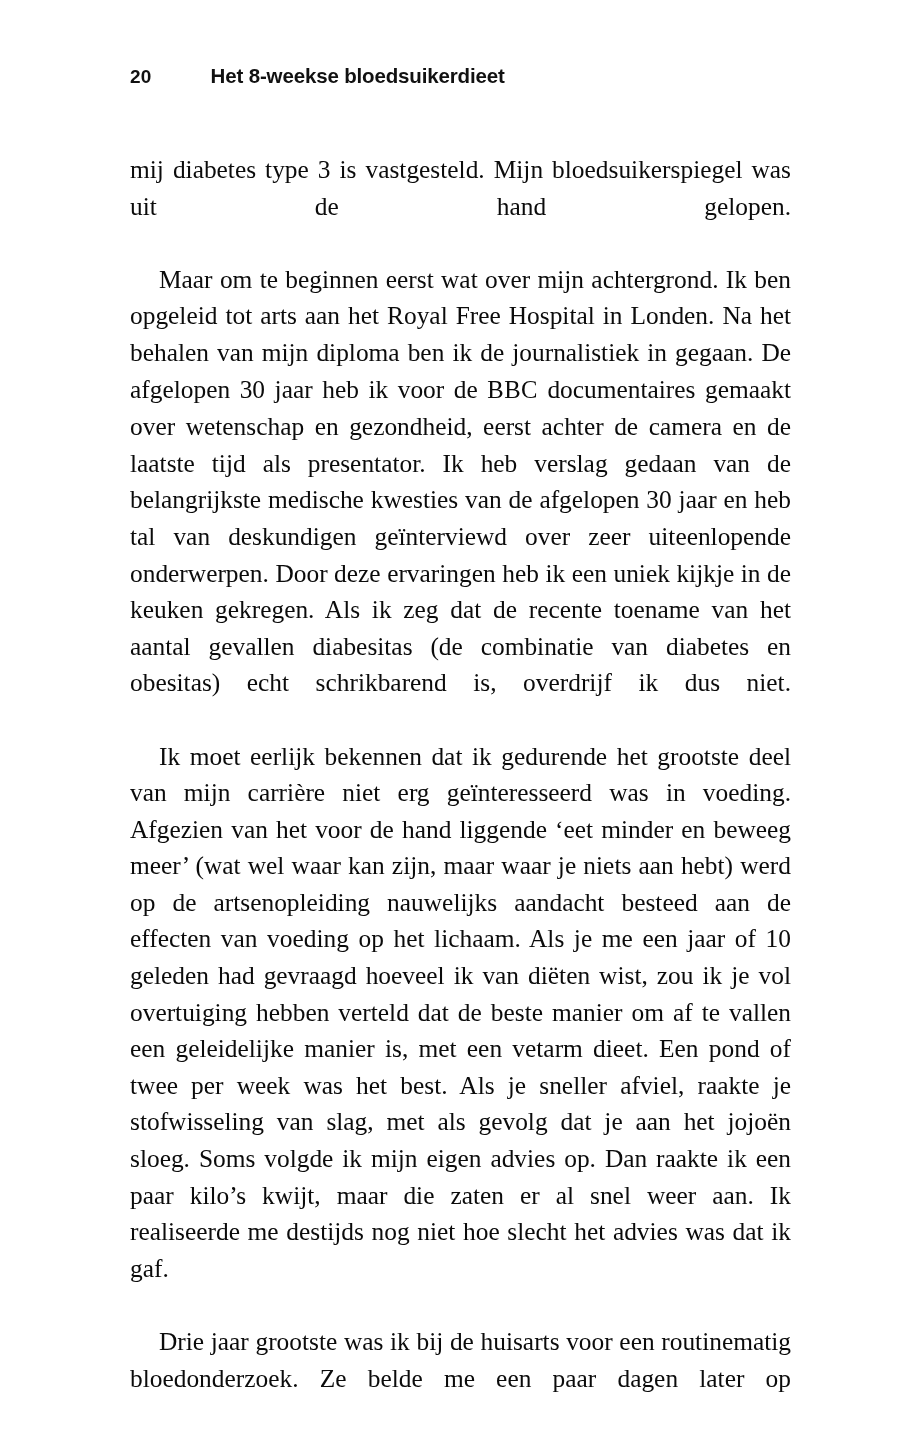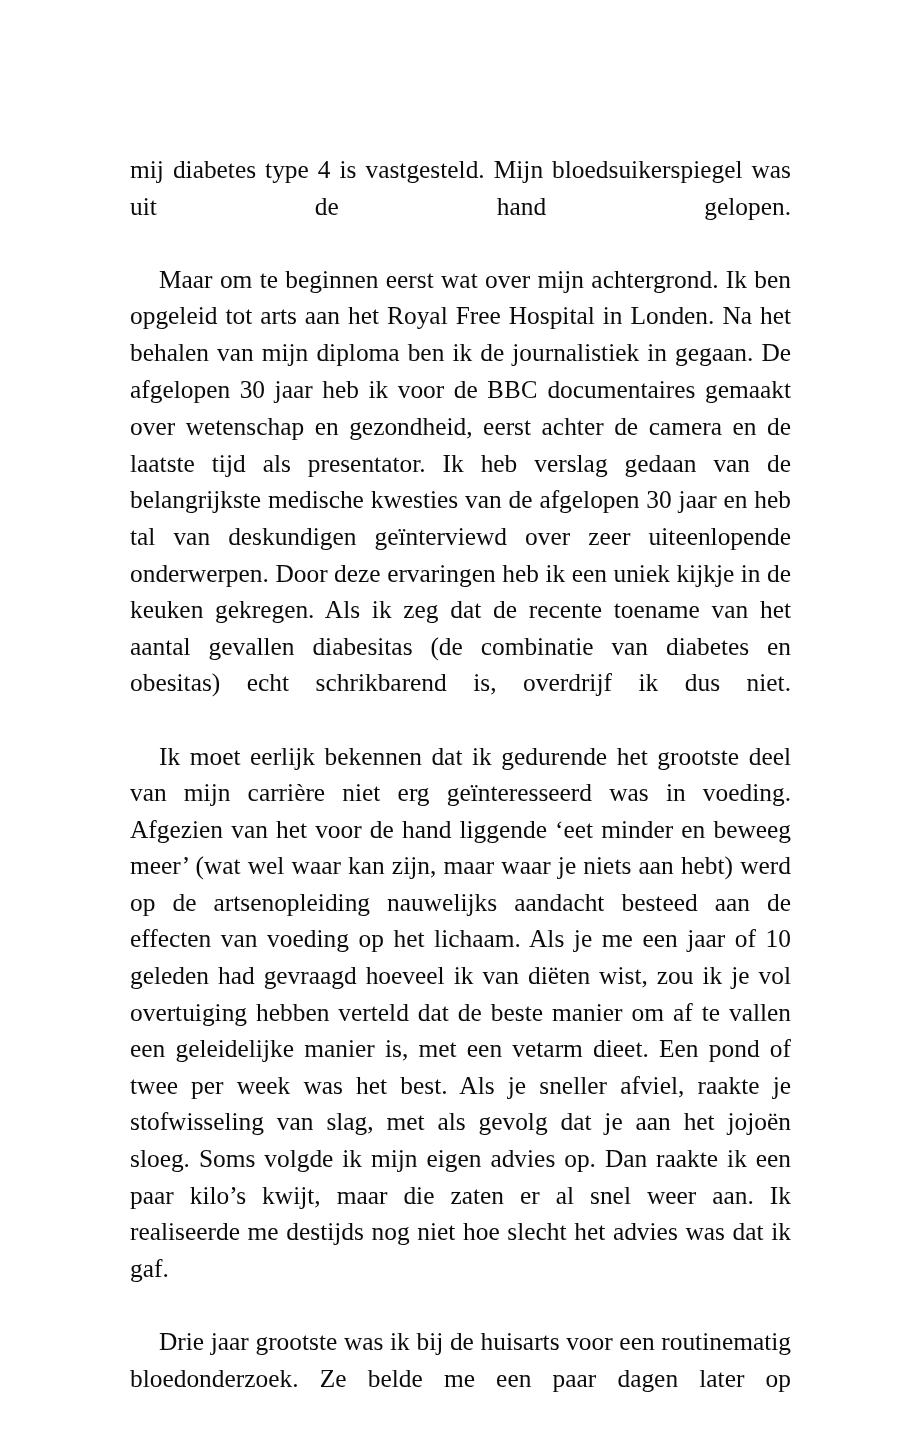--- a/index.html
+++ b/index.html
@@ -86,24 +86,28 @@
     font-variant: small-caps;
     font-size: 0.97em;
     letter-spacing: 0.4px;
   }
 </style>
 </head>
 <body style="background-color: rgb(255, 255, 255);">
 
 <div class="page">
 
+  <div class="running-head">
+    <span class="folio">20</span>
+    <span class="running-title">Het 8-weekse bloedsuikerdieet</span>
+  </div>
 
   <div class="textblock">
 
-    <p>mij diabetes type 4 is vastgesteld. Mijn bloedsuikerspiegel was uit de hand gelopen.</p>
+    <p>mij diabetes type 3 is vastgesteld. Mijn bloedsuikerspiegel was uit de hand gelopen.</p>
 
     <p class="indent"><span>Maar om te beginnen eerst wat over mijn achtergrond. Ik ben opgeleid tot arts aan het Royal Free Hospital in Londen. Na het behalen van mijn diploma ben ik de journalistiek in gegaan. De afgelopen 30 jaar heb ik voor de </span><span class="smallcaps">BBC</span><span> documentaires gemaakt over wetenschap en gezondheid, eerst achter de camera en de laatste tijd als presentator. Ik heb verslag gedaan van de belangrijkste medische kwesties van de afgelopen 30 jaar en heb tal van deskundigen geïnterviewd over zeer uiteenlopende onderwerpen. Door deze ervaringen heb ik een uniek kijkje in de keuken gekregen. Als ik zeg dat de recente toename van het aantal gevallen diabesitas (de combinatie van diabetes en obesitas) echt schrikbarend is, overdrijf ik dus niet.</span></p>
 
     <p class="indent">Ik moet eerlijk bekennen dat ik gedurende het grootste deel van mijn carrière niet erg geïnteresseerd was in voeding. Afgezien van het voor de hand liggende ‘eet minder en beweeg meer’ (wat wel waar kan zijn, maar waar je niets aan hebt) werd op de artsenopleiding nauwelijks aandacht besteed aan de effecten van voeding op het lichaam. Als je me een jaar of 10 geleden had gevraagd hoeveel ik van diëten wist, zou ik je vol overtuiging hebben verteld dat de beste manier om af te vallen een geleidelijke manier is, met een vetarm dieet. Een pond of twee per week was het best. Als je sneller afviel, raakte je stofwisseling van slag, met als gevolg dat je aan het jojoën sloeg. Soms volgde ik mijn eigen advies op. Dan raakte ik een paar kilo’s kwijt, maar die zaten er al snel weer aan. Ik realiseerde me destijds nog niet hoe slecht het advies was dat ik gaf.</p>
 
     <p class="indent">Drie jaar grootste was ik bij de huisarts voor een routinematig bloedonderzoek. Ze belde me een paar dagen later op</p>
 
   </div>
 
 </div>

